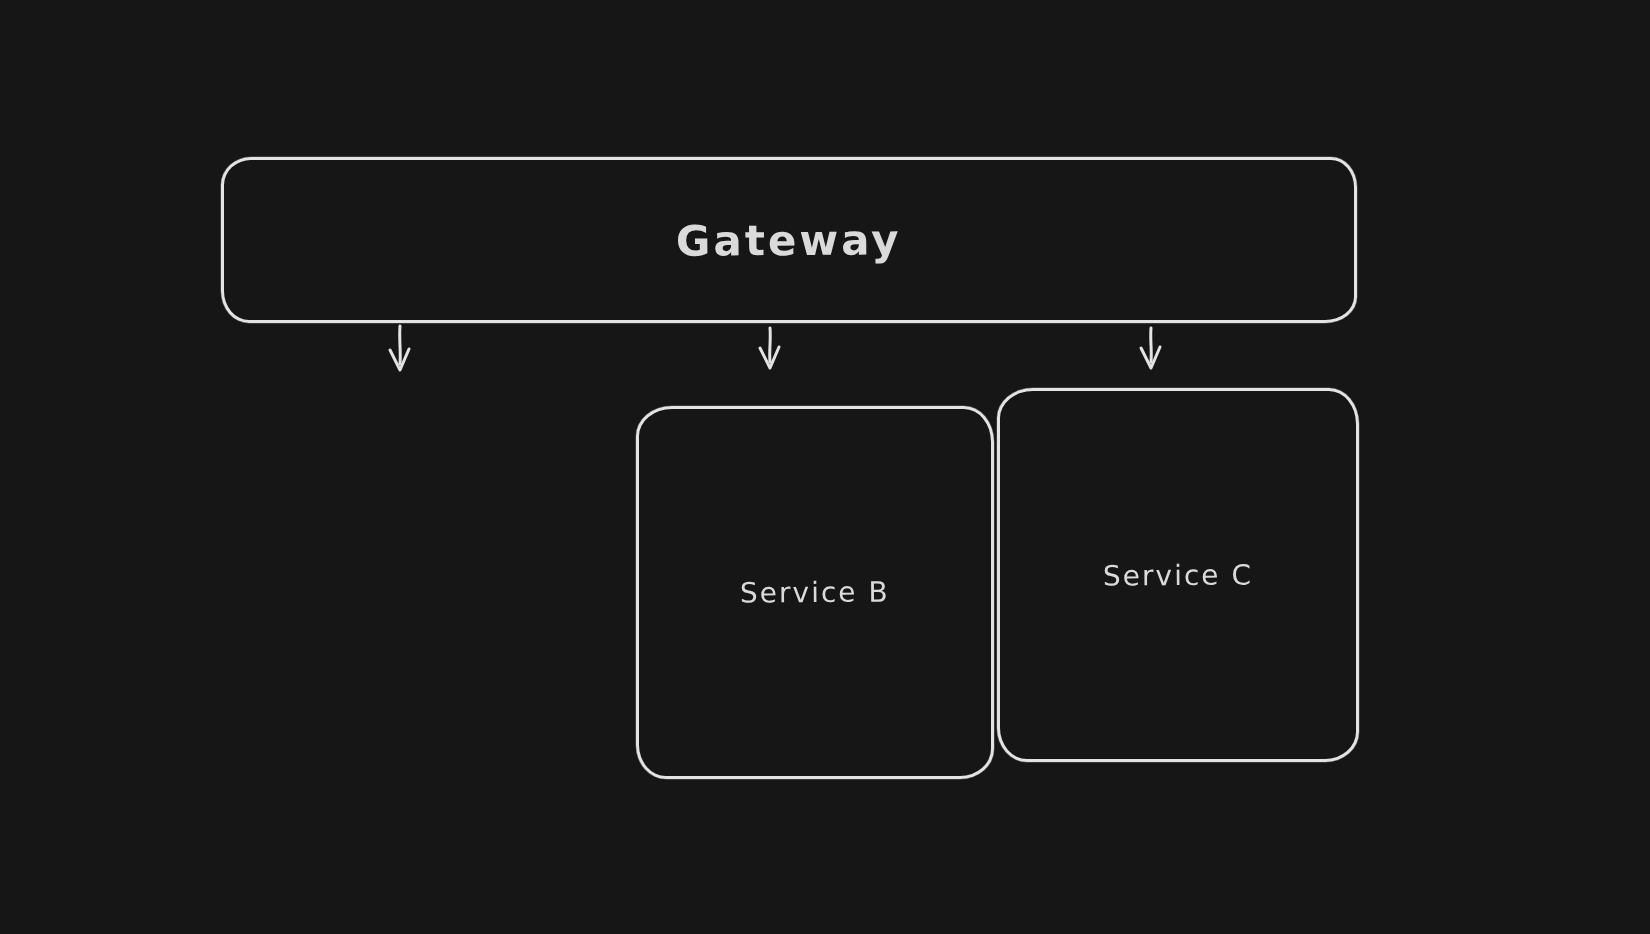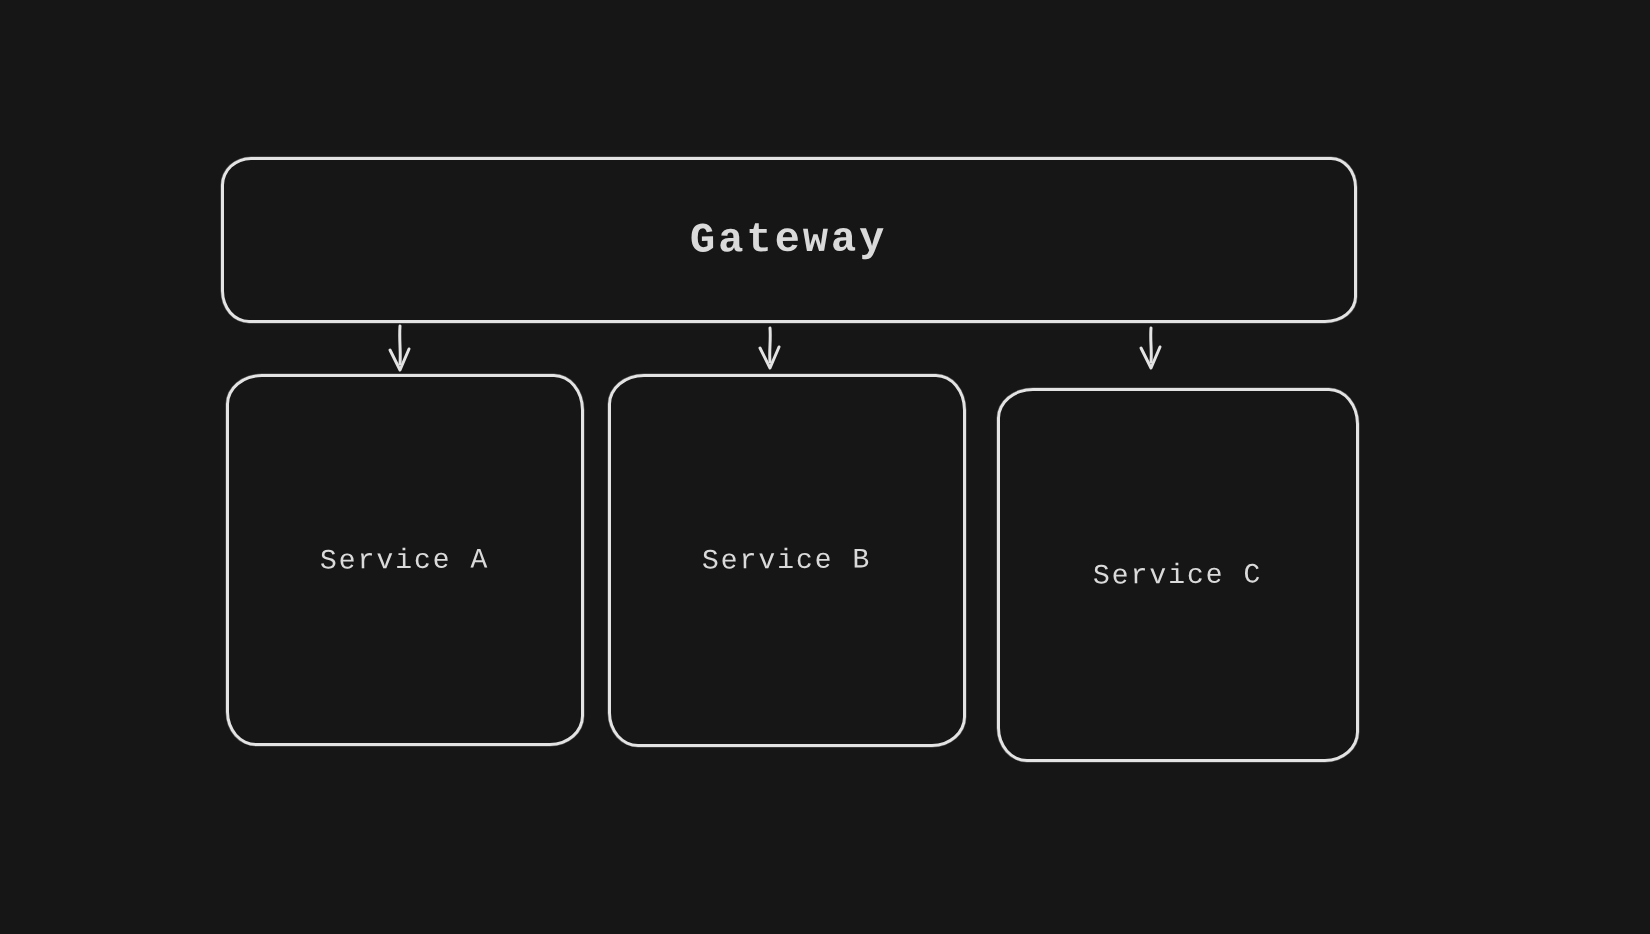--- a/index.html
+++ b/index.html
@@ -12,21 +12,20 @@
     padding:0;
     background:var(--bg);
     font-family:"DejaVu Sans", sans-serif;
   }
   .canvas{
     position:relative;
     width:1650px;
     height:788px;
     background:var(--bg);
     overflow:hidden;
-    font-family:Liberation Mono, monospace;
   }
   .node{
     position:absolute;
     border:3px solid var(--stroke);
     background:transparent;
     box-sizing:border-box;
     display:flex;
     align-items:center;
     justify-content:center;
     box-shadow:0 0 0 0.5px rgba(227,227,227,0.35);
@@ -50,21 +49,21 @@
   .service{
     top:374px;
     width:358px; height:372px;
     border-radius:36px 30px 34px 30px / 30px 36px 30px 34px;
   }
   .service .label{
     font-size:28px;
     font-weight:500;
   }
   .service-a{ left:226px; }
-  .service-b{ left:608px; width:358px; height:373px; }
+  .service-b{ left:636px; width:358px; height:373px;margin-top:32px; }
   .service-c{ left:997px; top:388px; width:362px; height:374px; }
   .arrow-layer{
     position:absolute;
     left:0; top:0;
     width:1650px; height:934px;
     pointer-events:none;
   }
   .arrow-layer path{
     stroke:var(--stroke);
     stroke-width:3;
@@ -91,23 +90,20 @@
     <g>
       <path d="M770,328 C771,340 769,350 770,362"></path>
       <path d="M760,348 L770,368 L779,347"></path>
     </g>
     <g>
       <path d="M1151,328 C1150,340 1152,350 1151,362"></path>
       <path d="M1141,348 L1151,368 L1160,347"></path>
     </g>
   </svg>
 
-  <div class="node service service-a">
-    <span class="label">Service A</span>
-  </div>
 
   <div class="node service service-b">
     <span class="label">Service B</span>
   </div>
 
   <div class="node service service-c">
     <span class="label">Service C</span>
   </div>
 
 </div>

